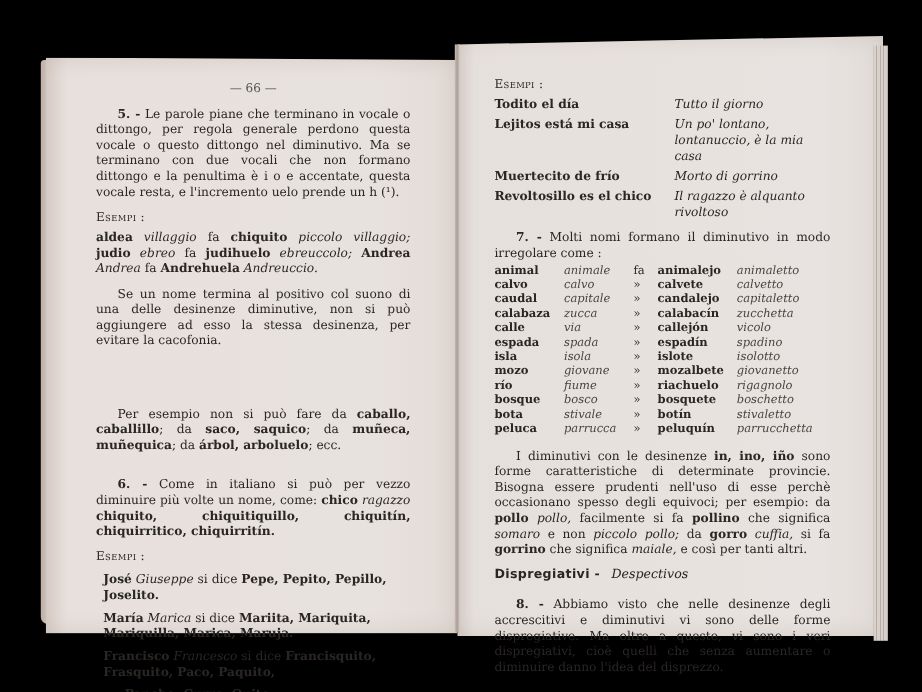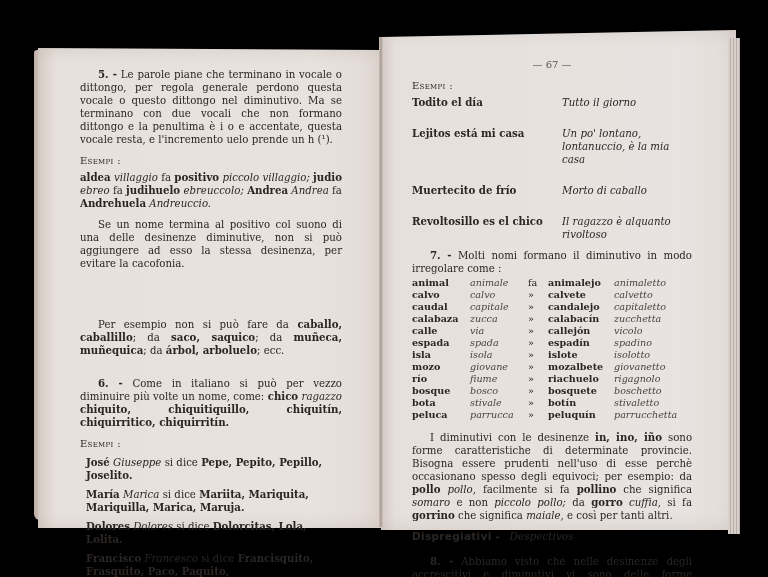--- a/index.html
+++ b/index.html
@@ -37,53 +37,54 @@
   .left-content { left:80px; top:68px; width:262px; }
   .right-content { left:412px; top:58px; width:280px; }
   .pagenum { text-align:center; font-size:10px; margin-bottom:8px; color:#555; }
   p { margin:0 0 8px 0; text-align:justify; }
   .indent { text-indent:18px; }
   b, .b { font-weight:bold; }
   i, .i { }
   .esempi { font-variant:small-caps; font-size:10px; margin:6px 0 4px 0; letter-spacing:0.3px; }
   .names div { margin:6px; }
   .names .cont { padding-left:18px; }
-  .ex-table { display:grid; grid-template-columns: 150px 1fr; row-gap:18px; margin-bottom:8px; }
+  .ex-table { display:grid; grid-template-columns: 150px 1fr; row-gap:4px; margin-bottom:8px; }
   .ex-table .es { font-weight:bold; }
   .ex-table .it { font-style:italic; }
   .irr { display:grid; grid-template-columns:58px 58px 20px 66px 1fr; font-size:9.6px; line-height:12px; margin:2px 0 10px 0; }
   .irr .es { font-weight:bold; }
   .irr .it { font-style:italic; color:#4a4440; }
   .irr .ar { text-align:left; }
   .section-title { text-align:left; margin:0 0 12px 0; font-size:10.5px; }
   .section-title .t1 { font-family:"DejaVu Sans", sans-serif; font-weight:bold; letter-spacing:0.3px; }
   .section-title .t2 { font-style:italic; margin-left:6px; }
 </style>
 </head>
 <body>
 
 <div class="page-left-edge"></div>
 <div class="page page-left"></div>
 <div class="page page-right"></div>
 <div class="page-right-edge"></div>
 <div class="spine"></div>
 
 <div class="content left-content">
+  <div class="pagenum">— 66 —</div>
 
   <p class="indent">
     <b>5. -</b>
     <span>Le parole piane che terminano in vocale o dittongo, per regola generale perdono questa vocale o questo dittongo nel diminutivo. Ma se terminano con due vocali che non formano dittongo e la penultima è i o e accentate, questa vocale resta, e l'incremento uelo prende un h (¹).</span>
   </p>
 
   <div class="esempi">Esempi :</div>
   <p>
     <b>aldea</b>
     <i>villaggio</i>
     <span>fa</span>
-    <b>positivo</b>
+    <b>chiquito</b>
     <i>piccolo villaggio;</i>
     <b>judio</b>
     <i>ebreo</i>
     <span>fa</span>
     <b>judihuelo</b>
     <i>ebreuccolo;</i>
     <b>Andrea</b>
     <i>Andrea</i>
     <span>fa</span>
     <b>Andrehuela</b>
@@ -106,40 +107,38 @@
     <b>chico</b>
     <i>ragazzo</i>
     <b>chiquito, chiquitiquillo, chiquitín, chiquirritico, chiquirritín.</b>
   </p>
 
 
   <div class="esempi">Esempi :</div>
   <div class="names" style="margin-bottom:8px;">
     <div><b>José</b> <i>Giuseppe</i> <span>si dice</span> <b>Pepe, Pepito, Pepillo, Joselito.</b></div>
     <div><b>María</b> <i>Marica</i> <span>si dice</span> <b>Mariita, Mariquita, Mariquilla, Marica, Maruja.</b></div>
-    <div><b>Dolores</b> <i>Dolores</i> <span>si dice</span> <b>Dolorcitas, Lola, Lolita.</b></div>
     <div><b>Francisco</b> <i>Francesco</i> <span>si dice</span> <b>Francisquito, Frasquito, Paco, Paquito,</b></div>
     <div class="cont"><b>Pancho, Curro, Quito.</b></div>
     <div><b>Pedro</b> <i>Pietro</i> <span>si dice</span> <b>Perico, Periquito, Periquillo, Pedrito.</b></div>
 
   </div>
 
 </div>
 
 <div class="content right-content">
-  <div class="pagenum">— 67 —</div>
 
   <div class="esempi">Esempi :</div>
   <div class="ex-table">
     <div class="es">Todito el día</div>
     <div class="it">Tutto il giorno</div>
     <div class="es">Lejitos está mi casa</div>
     <div class="it">Un po' lontano, lontanuccio, è la mia casa</div>
     <div class="es">Muertecito de frío</div>
-    <div class="it">Morto di caballo</div>
+    <div class="it">Morto di gorrino</div>
     <div class="es">Revoltosillo es el chico</div>
     <div class="it">Il ragazzo è alquanto rivoltoso</div>
   </div>
 
   <p class="indent" style="margin-bottom:2px;">
     <b>7. -</b>
     <span>Molti nomi formano il diminutivo in modo irregolare come :</span>
   </p>
 
   <div class="irr">

